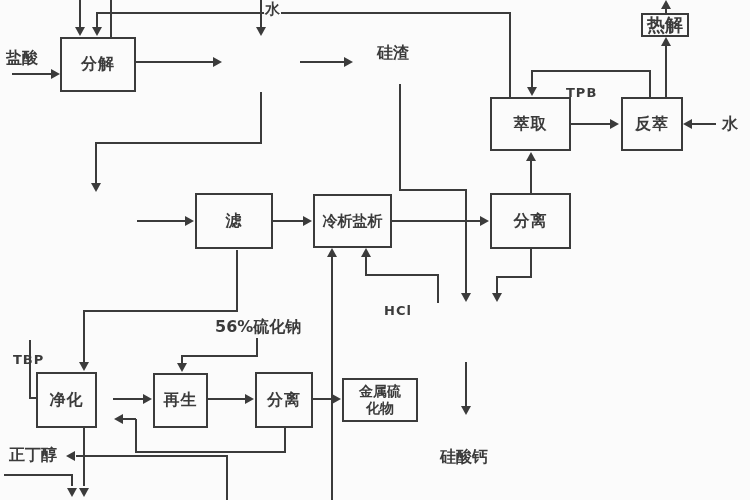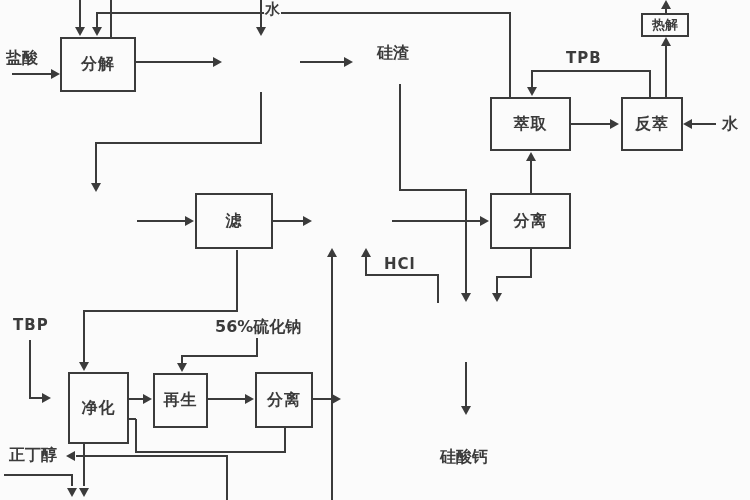--- a/index.html
+++ b/index.html
@@ -19,40 +19,40 @@
     position:absolute;
     box-sizing:border-box;
     border:2px solid var(--line);
     background:var(--bg);
     display:flex;align-items:center;justify-content:center;
     text-align:center;
     font-weight:bold;
     font-size:16px;
     letter-spacing:1px;
   }
-  .box.small{font-size:13px;letter-spacing:0;}
+  .box.small{font-size:18px;letter-spacing:0;}
   .box.tight{font-size:15px;letter-spacing:0;}
   .box.round{border-radius:9px;}
   .box .two{line-height:1.2;font-size:14px;letter-spacing:0;}
   .hl,.vl{position:absolute;background:var(--line);}
   .hl{height:2px;}
   .vl{width:2px;}
   .ar{position:absolute;width:0;height:0;}
   .ar.r{border-top:5px solid transparent;border-bottom:5px solid transparent;border-left:9px solid var(--line);}
   .ar.l{border-top:5px solid transparent;border-bottom:5px solid transparent;border-right:9px solid var(--line);}
   .ar.d{border-left:5px solid transparent;border-right:5px solid transparent;border-top:9px solid var(--line);}
   .ar.u{border-left:5px solid transparent;border-right:5px solid transparent;border-bottom:9px solid var(--line);}
   .lbl{
     position:absolute;
     font-weight:bold;
     font-size:16px;
     white-space:nowrap;
     line-height:1.1;
   }
-  .lbl.latin{font-size:15px;letter-spacing:1px;}
+  .lbl.latin{font-size:13px;letter-spacing:1px;margin-top:36px;}
   .lbl.onLine{background:var(--bg);padding:0 1px;}
 </style>
 </head>
 <body>
 
 <div class="stage">
 
   <div class="vl" style="left:79px;top:0;height:29px"></div>
   <div class="ar d" style="left:75px;top:27px"></div>
   <div class="vl" style="left:96px;top:12px;height:17px"></div>
@@ -172,37 +172,43 @@
   </div>
   <div class="box" style="left:490px;top:97px;width:81px;height:54px">
     <span>萃取</span>
   </div>
   <div class="box" style="left:621px;top:97px;width:62px;height:54px">
     <span>反萃</span>
   </div>
   <div class="box" style="left:195px;top:193px;width:78px;height:56px">
     <span>滤</span>
   </div>
+  <div class="box tight" style="left:313px;top:194px;width:79px;height:54px">
+    <span>冷析盐析</span>
+  </div>
   <div class="box" style="left:490px;top:193px;width:81px;height:56px">
     <span>分离</span>
   </div>
-  <div class="box" style="left:68px;top:372px;width:61px;height:72px">
+  <div class="box" style="left:36px;top:372px;width:61px;height:56px">
     <span>净化</span>
   </div>
   <div class="box" style="left:153px;top:373px;width:55px;height:55px">
     <span>再生</span>
   </div>
   <div class="box" style="left:255px;top:372px;width:58px;height:56px">
     <span>分离</span>
+  </div>
+  <div class="box" style="left:342px;top:378px;width:76px;height:44px">
+    <span class="two"><span>金属硫</span><br><span>化物</span></span>
   </div>
 
   <span class="lbl" style="left:6px;top:49px">盐酸</span>
   <span class="lbl onLine" style="left:264px;top:1px;font-size:15px">水</span>
   <span class="lbl" style="left:377px;top:44px">硅渣</span>
   <span class="lbl latin" style="left:566px;top:50px">TPB</span>
   <span class="lbl" style="left:722px;top:115px">水</span>
-  <span class="lbl latin" style="left:384px;top:256px">HCl</span>
+  <span class="lbl latin" style="left:384px;top:268px">HCl</span>
   <span class="lbl latin" style="left:13px;top:317px">TBP</span>
   <span class="lbl" style="left:215px;top:318px">56%硫化钠</span>
   <span class="lbl" style="left:440px;top:448px">硅酸钙</span>
   <span class="lbl" style="left:9px;top:446px">正丁醇</span>
 
 </div>
 
 </body></html>

